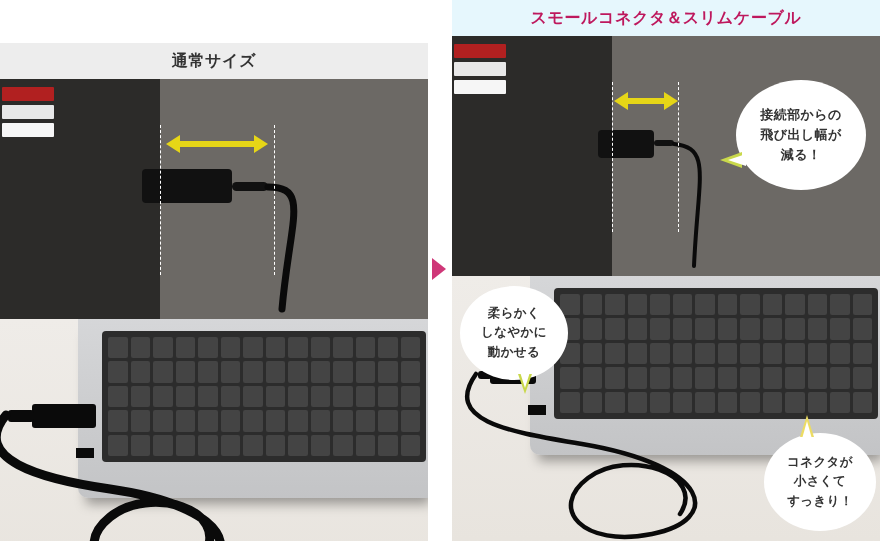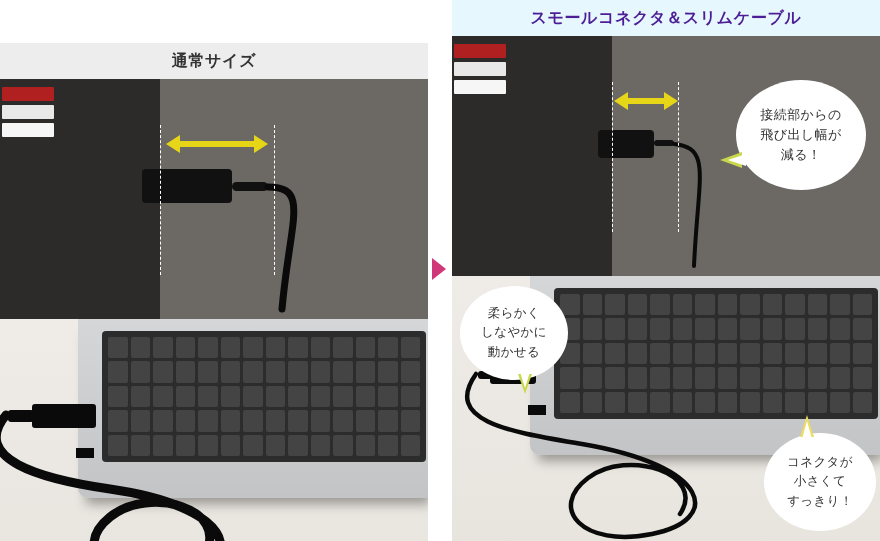--- a/index.html
+++ b/index.html
@@ -6,21 +6,21 @@
     font-family:"Hiragino Kaku Gothic ProN","Hiragino Sans","Yu Gothic",Meiryo,sans-serif;
     background:#fff;}
   .grid{position:relative;width:880px;height:541px;}
   
   .col{position:absolute;top:0;width:428px;height:541px;}
   .col.left{left:0;margin-top:43px;}
   .col.right{right:0;}
   .title{height:36px;line-height:36px;text-align:center;
     font-size:16px;letter-spacing:.04em;font-weight:600;}
   .title.left{background:#ededed;color:#333;}
-  .title.right{background:#e6f7fd;color:#4c1d95;}
+  .title.right{background:#e6f7fd;color:#be185d;}
   .gutter{position:absolute;left:428px;width:24px;top:0;height:541px;background:#fff;}
   .gutter .tri{position:absolute;left:4px;top:258px;width:0;height:0;
     border-top:11px solid transparent;border-bottom:11px solid transparent;
     border-left:14px solid #cf3778;}
 
   
   .scene-top{position:relative;height:240px;background:#6c6965;overflow:hidden;}
   .tv-edge{position:absolute;left:0;top:0;width:160px;height:240px;background:#2c2b29;}
   .labels{position:absolute;left:0;top:4px;width:54px;height:56px;}
   .lbl{height:14px;margin:4px 0 0 2px;border-radius:1px;}
@@ -51,21 +51,21 @@
   .keys span{background:#444;border-radius:2px;}
   .port{position:absolute;left:-2px;bottom:40px;width:18px;height:10px;background:#0a0a0a;}
   .lplug{position:absolute;}
   .lplug .head{position:absolute;background:#0a0a0a;border-radius:3px;}
   .lplug .neck{position:absolute;background:#0a0a0a;}
 
   
   .bubble{position:absolute;background:#fff;border-radius:50%;
     display:flex;align-items:center;justify-content:center;
     text-align:center;font-size:13px;line-height:1.55;color:#333;
-    font-weight:400;letter-spacing:.03em;}
+    font-weight:700;letter-spacing:.03em;}
   .bubble.ring{background:#fff;}
   .bubble.ring::before{content:"";position:absolute;inset:-3px;border-radius:50%;z-index:-1;}
   .bubble.green::before{background:#c9d84b;}
   .bubble.yellow::before{background:#ecdc63;}
   .tail{position:absolute;width:0;height:0;}
 
   svg.coil{position:absolute;overflow:visible;}
 </style>
 </head>
 <body>

